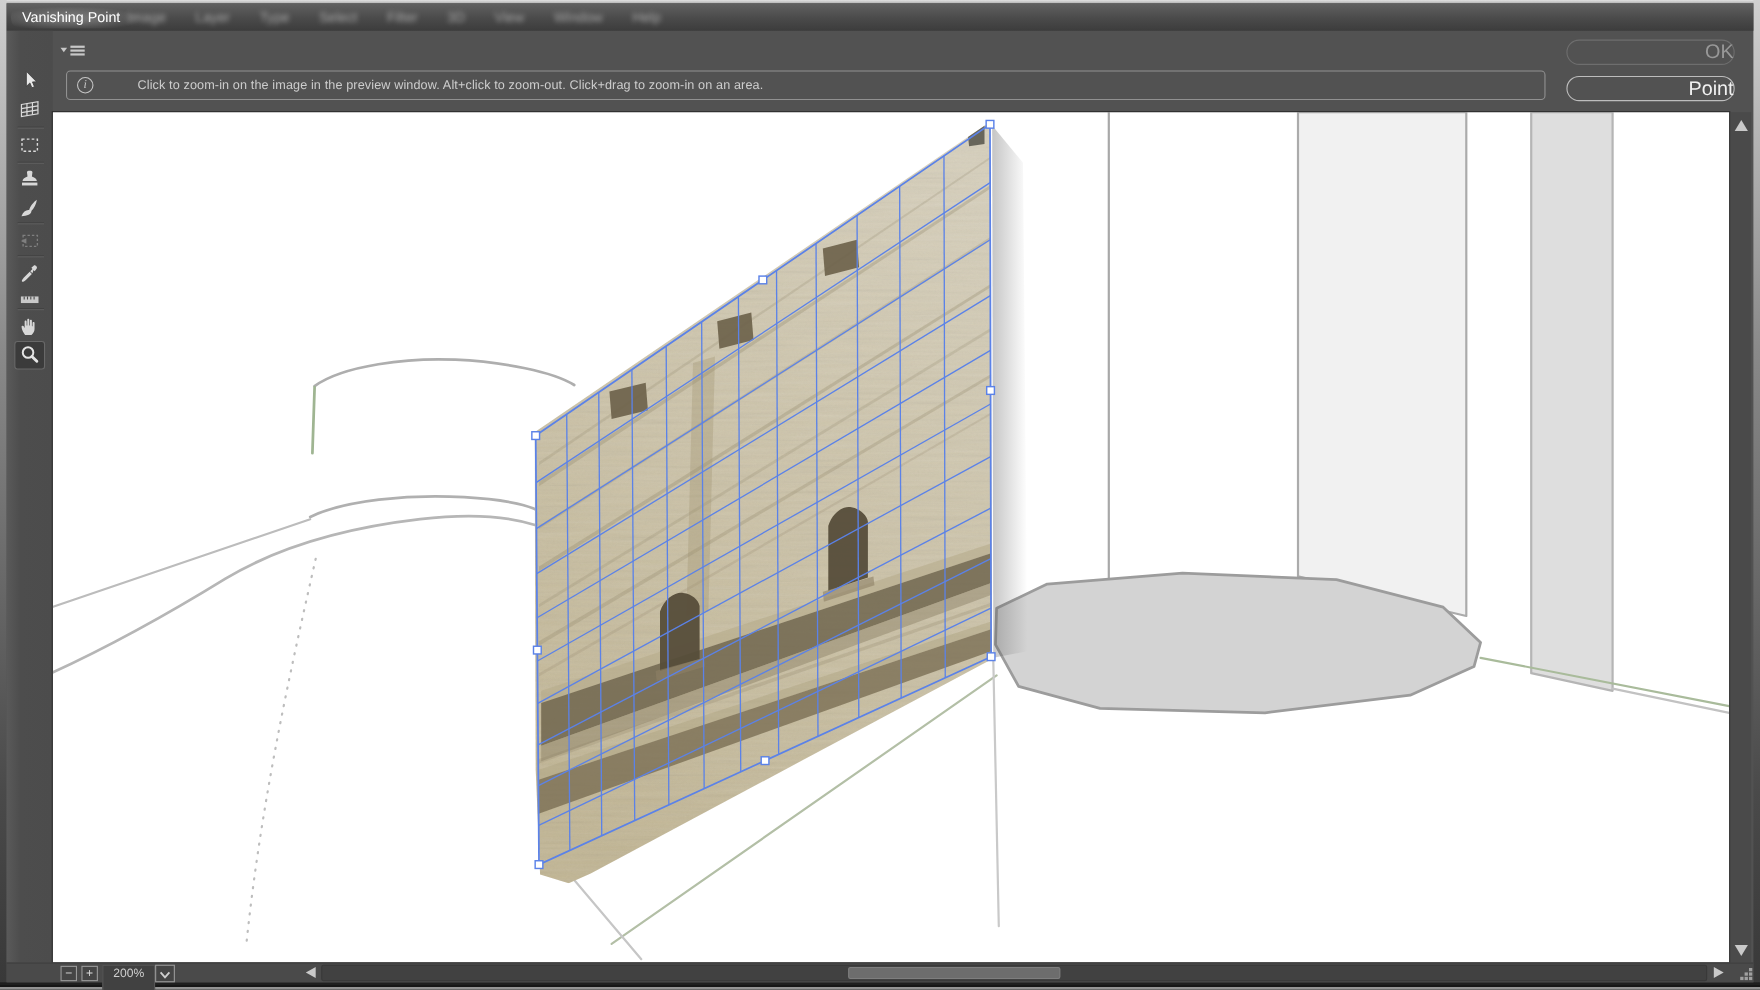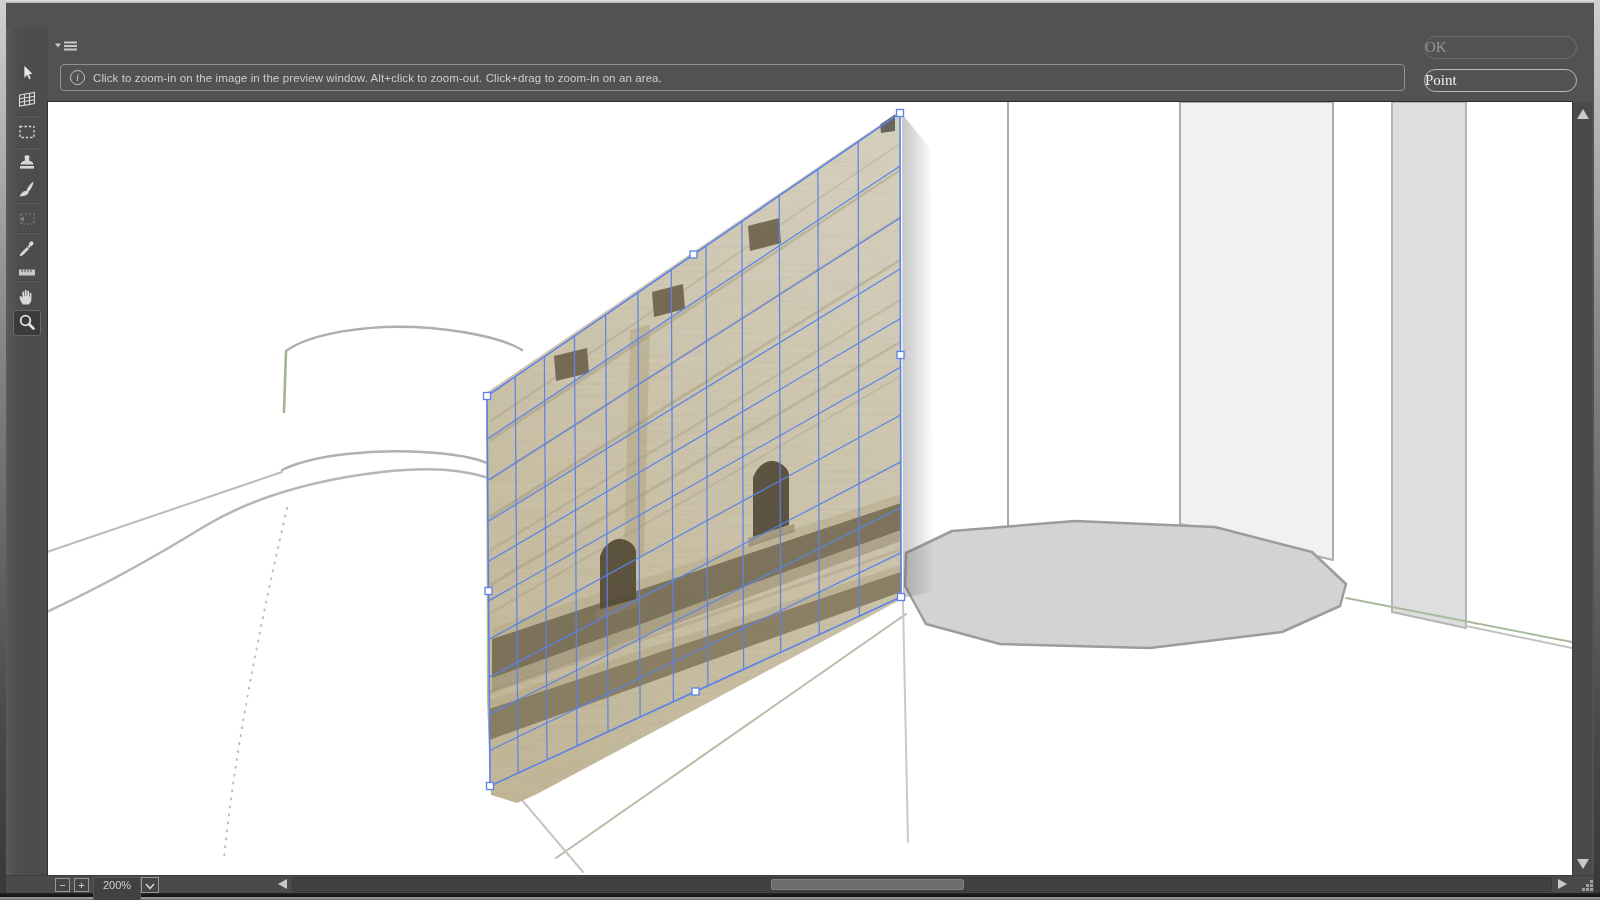--- a/index.html
+++ b/index.html
@@ -33,24 +33,24 @@
   .tb-sep { position:absolute; left:10px; width:24px; height:2px;
     border-top:1px solid #424242; border-bottom:1px solid #5e5e5e; }
 
   .flyout { left:54px; top:39px; width:26px; height:14px; cursor:pointer; }
 
   .infobar { left:60px; top:64px; width:1345px; height:27px; border:1px solid #919191;
     border-radius:4px; display:flex; align-items:center; }
   .info-icon { width:15px; height:15px; border:1.5px solid #c6c6c6; border-radius:50%;
     margin:0 8px 0 9px; color:#c6c6c6; font-family:"Liberation Serif",serif; font-style:italic;
     font-size:11px; line-height:12px; text-align:center; flex:0 0 15px; }
-  .info-text { color:#cdcdcd; font-size:11.5px; letter-spacing:0.1px; }
+  .info-text { color:#cdcdcd; font-size:11.5px; letter-spacing:0.1px;margin-left:32px; }
 
   .pillbtn { position:absolute; left:1424px; width:153px; height:23px; border-radius:12px;
-    background:transparent; font-size:15px; text-align:left; line-height:21px; cursor:pointer;font-family:Liberation Serif, serif; }
+    background:transparent; font-size:18px; text-align:right; line-height:21px; cursor:pointer; }
   .btn-ok { top:36px; border:1.5px solid #6e6e6e; color:#989898; }
   .btn-cancel { top:69px; border:1.5px solid #bdbdbd; color:#f1f1f1; }
 
   
   .preview { left:48px; top:102px; width:1524px; height:773px; background:#ffffff;
     outline:1px solid #2e2e2e; }
   .preview svg { display:block; }
 
   
   .vscroll { left:1572px; top:102px; width:20px; height:773px; background:#4a4a4a;
@@ -83,20 +83,34 @@
 </head>
 <body>
 
 <div class="app">
 
   <div class="abs frame-top"></div>
   <div class="abs frame-left"></div>
   <div class="abs frame-right"></div>
   <div class="abs frame-bottom"></div>
 
+  <div class="abs titlebar">
+    <span class="title">Vanishing Point</span>
+    <div class="menu-ghosts" id="menu-ghosts">
+        <span>Image</span>
+        <span>Layer</span>
+        <span>Type</span>
+        <span>Select</span>
+        <span>Filter</span>
+        <span>3D</span>
+        <span>View</span>
+        <span>Window</span>
+        <span>Help</span>
+      </div>
+  </div>
 
   <div class="abs toolbar">
     <div class="tool" style="top:32px">
       <svg width="22" height="22">
         <path d="M8,3 L8,16.5 L11.2,13.4 L13,17.8 L15.3,16.8 L13.5,12.5 L17.2,12.3 Z" fill="#e8e8e8" stroke="#3a3a3a" stroke-width="0.7"></path>
       </svg>
     </div>
     <div class="tool" style="top:58px">
       <svg width="22" height="22">
         <g stroke="#dadada" stroke-width="1.1" fill="none">

